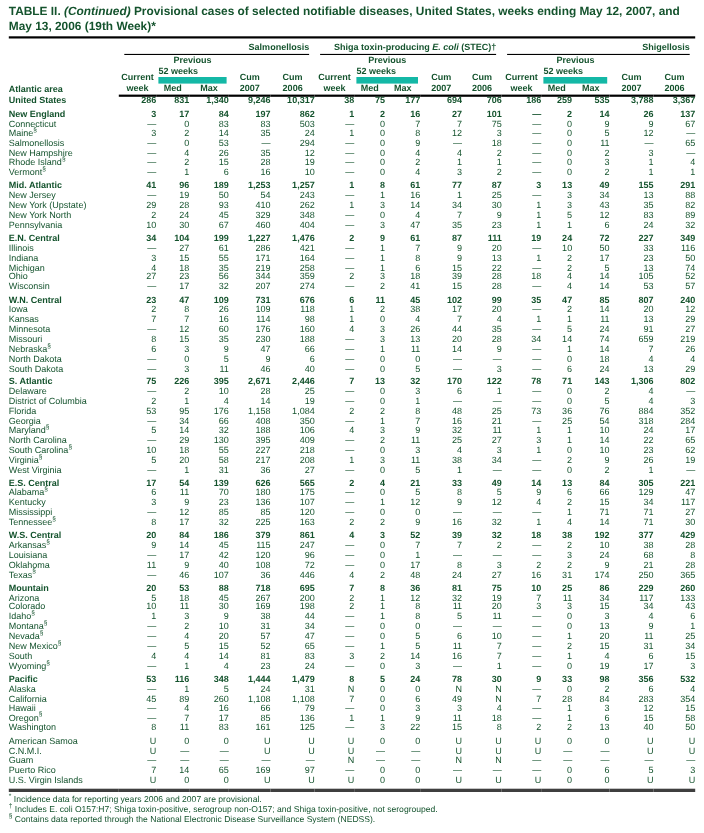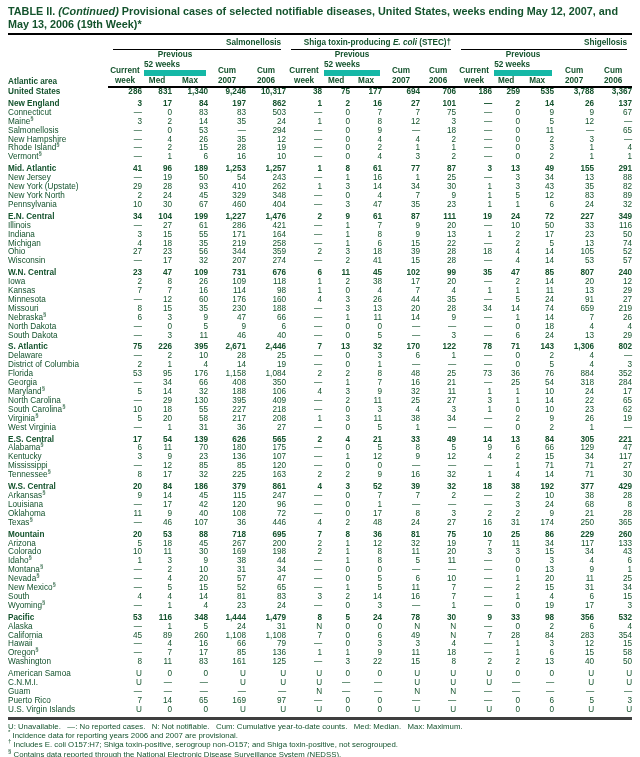--- a/index.html
+++ b/index.html
@@ -1327,19 +1327,18 @@
           <td class="num">U</td>
           <td class="num">0</td>
           <td class="num">0</td>
           <td class="num">U</td>
           <td class="num">U</td>
         </tr>
       </tbody>
   </table>
 
   <div class="footnotes">
-      <div class="fn">U: Unavailable.   —: No reported cases.   N: Not notifiable.   Cum: Cumulative year-to-date counts.   Med: Median.   Max: Maximum.</div>
       <div class="fn"><sup>*</sup> Incidence data for reporting years 2006 and 2007 are provisional.</div>
       <div class="fn"><sup>†</sup> Includes E. coli O157:H7; Shiga toxin-positive, serogroup non-O157; and Shiga toxin-positive, not serogrouped.</div>
       <div class="fn"><sup>§</sup> Contains data reported through the National Electronic Disease Surveillance System (NEDSS).</div>
     </div>
 
 </div>
 
 </body></html>

